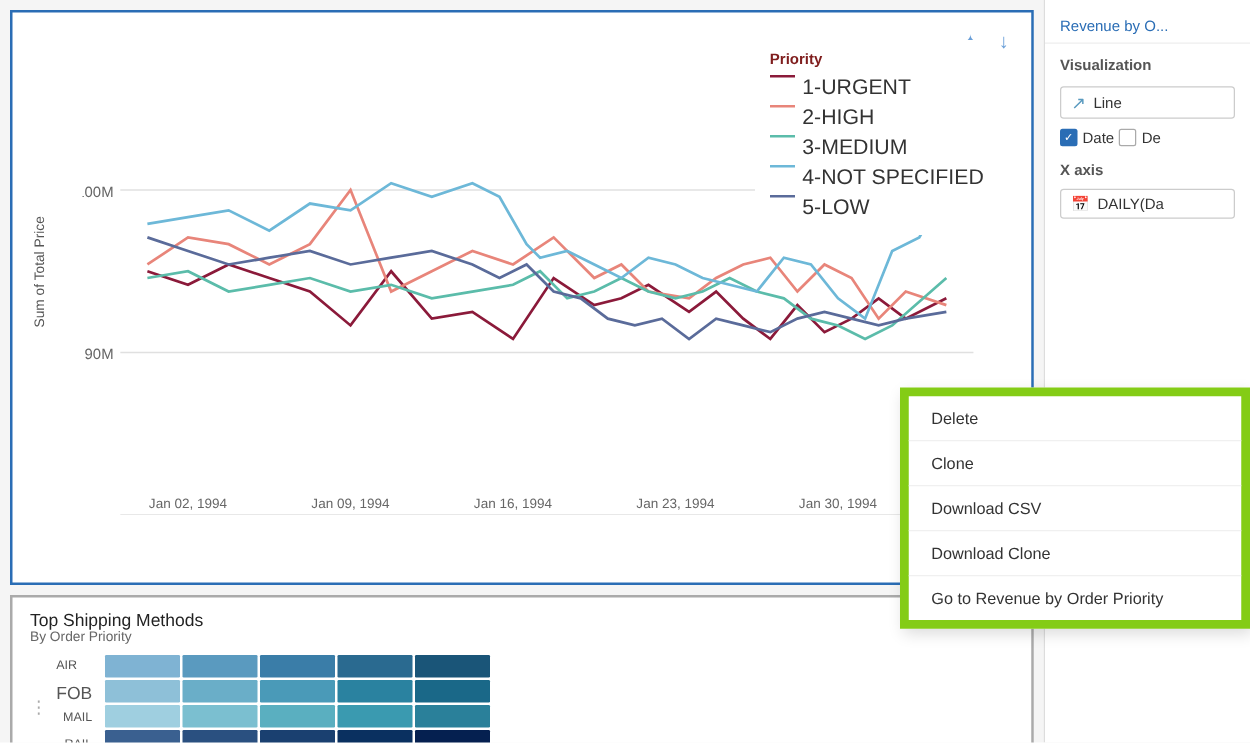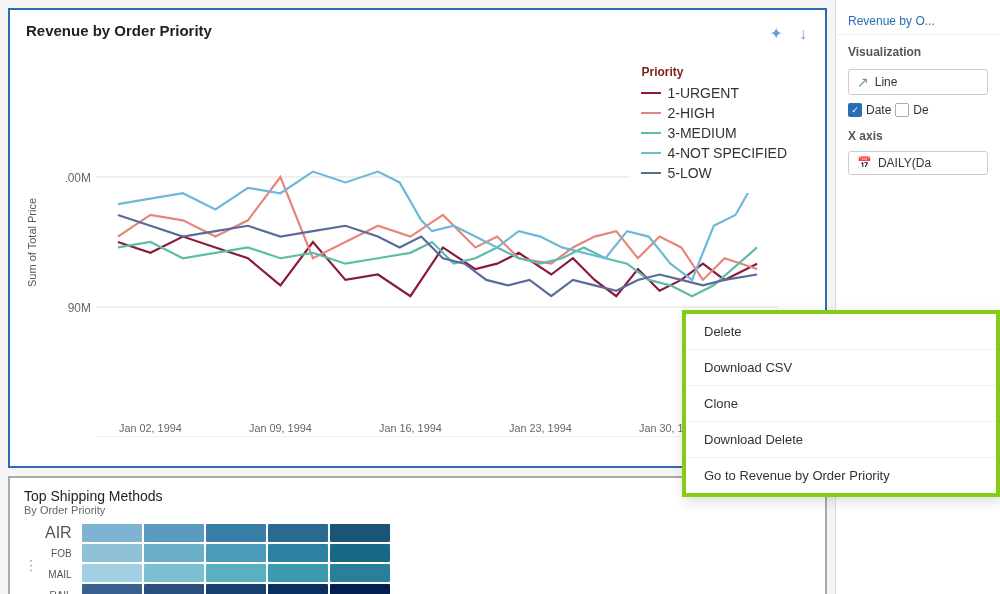--- a/index.html
+++ b/index.html
@@ -91,24 +91,23 @@
 
     .legend-title {
       font-size: 12px;
       font-weight: 700;
       color: #7f1d1d;
       margin-bottom: 6px;
     }
 
     .legend-item {
       display: flex;
-      align-items: center;
       gap: 6px;
       margin-bottom: 4px;
-      font-size: 14px;
+      font-size: 17px;
       color: #333;
     }
 
     .legend-line {
       width: 20px;
       height: 2px;
     }
 
     
     .bottom-panel {
@@ -244,23 +243,23 @@
       color: #333;
       background: white;
       cursor: pointer;
     }
 
     
     .context-menu {
       position: absolute;
       top: 310px;
       right: 0;
-      width: 318px;
-      background: white;
-      border: 4px solid #84cc16;
+      width: 280px;
+      background: white;
+      border: 7px solid #84cc16;
       box-shadow: 2px 4px 12px rgba(0,0,0,0.15);
       z-index: 100;
     }
 
     .context-menu-item {
       padding: 10px 18px;
       font-size: 13px;
       color: #333;
       cursor: pointer;
       border-bottom: 1px solid #f0f0f0;
@@ -269,21 +268,20 @@
     .context-menu-item:last-child {
       border-bottom: none;
     }
   </style>
 </head>
 <body>
 
 <div class="main-content">
 
   <div class="chart-panel">
-    <div class="chart-title">Revenue by Order Priority</div>
     <div class="chart-actions">
       <button class="chart-action-btn">✦</button>
       <button class="chart-action-btn">↓</button>
     </div>
     <div class="chart-container">
       <div class="y-axis-label">Sum of Total Price</div>
       <div class="chart-area">
         <svg class="chart-svg" viewBox="0 0 630 360">
 
           <line x1="0" y1="120" x2="630" y2="120" stroke="#e0e0e0" stroke-width="1"></line>
@@ -340,22 +338,22 @@
   </div>
 
   <div class="bottom-panel">
     <div class="bottom-title">Top Shipping Methods</div>
     <div class="bottom-subtitle">By Order Priority</div>
     <div class="heatmap-container">
       <div style="display:flex;align-items:center;padding-right:4px;">
         <span style="font-size:14px;color:#aaa;letter-spacing:-1px">⋮</span>
       </div>
       <div style="display:flex;flex-direction:column;gap:3px;margin-right:6px;justify-content:center">
-        <div style="font-size:16px;color:#555;text-align:center;line-height:18px">AIR</div>
-        <div style="font-size:10px;color:#555;text-align:right;line-height:18px">FOB</div>
+        <div style="font-size:10px;color:#555;text-align:left;line-height:18px">AIR</div>
+        <div style="font-size:14px;color:#555;text-align:right;line-height:18px">FOB</div>
         <div style="font-size:10px;color:#555;text-align:right;line-height:18px">MAIL</div>
         <div style="font-size:10px;color:#555;text-align:right;line-height:18px">RAIL</div>
       </div>
       <div class="heatmap-rows">
         <div class="heatmap-row">
           <div class="heatmap-cell" style="background:#7fb3d3"></div>
           <div class="heatmap-cell" style="background:#5a9abf"></div>
           <div class="heatmap-cell" style="background:#3a7da8"></div>
           <div class="heatmap-cell" style="background:#2a6a90"></div>
           <div class="heatmap-cell" style="background:#1a5578"></div>
@@ -405,18 +403,18 @@
 
   <div class="sidebar-xaxis">X axis</div>
 
   <div class="sidebar-daily">
     <span style="font-size:12px;color:#666">📅</span>
     <span>DAILY(Da</span>
   </div>
 
   <div class="context-menu">
     <div class="context-menu-item">Delete</div>
+    <div class="context-menu-item">Clone</div>
     <div class="context-menu-item">Download CSV</div>
-    <div class="context-menu-item">Clone</div>
-    <div class="context-menu-item">Download Delete</div>
+    <div class="context-menu-item">Download Clone</div>
     <div class="context-menu-item">Go to Revenue by Order Priority</div>
   </div>
 </div>
 
 </body></html>

